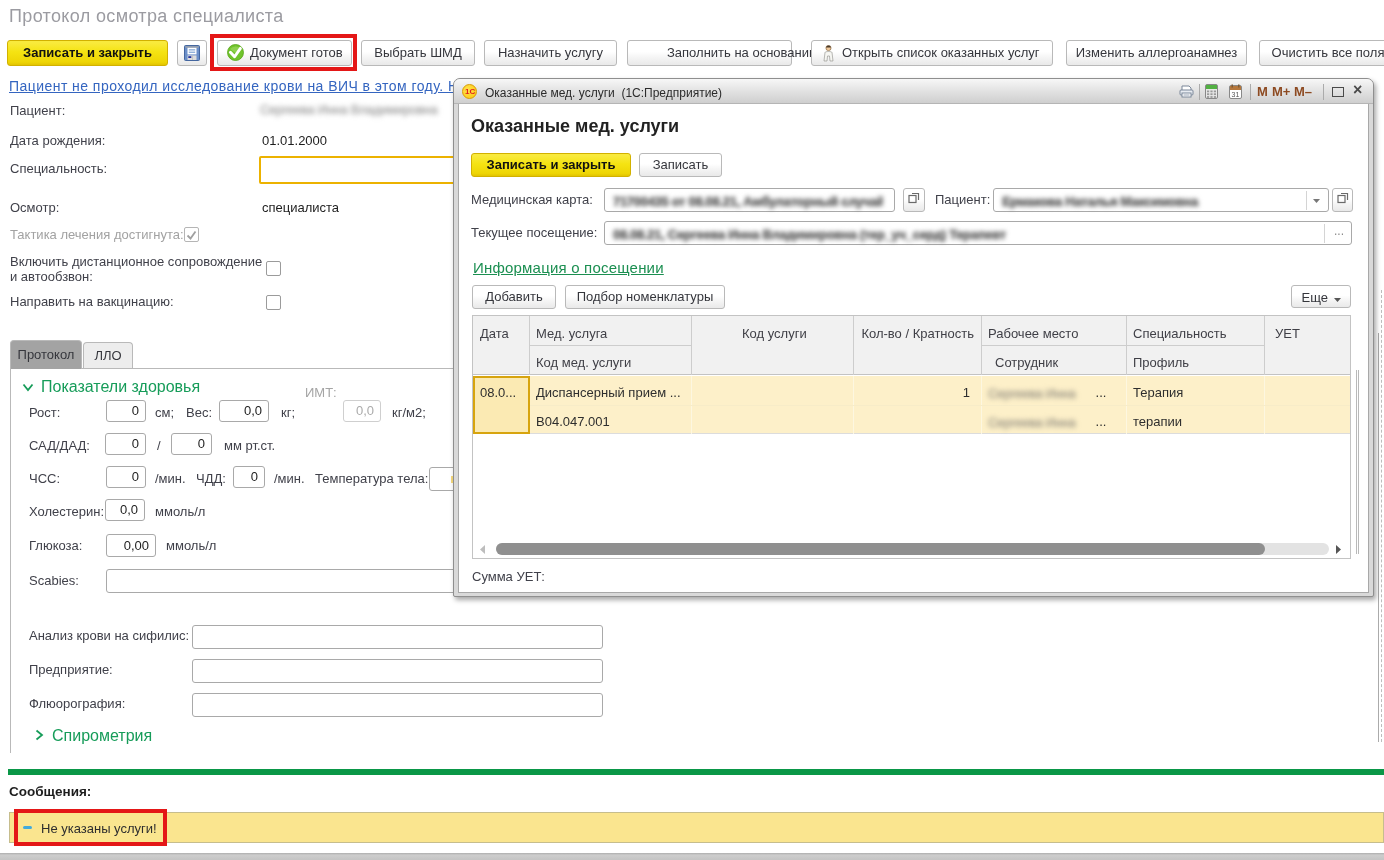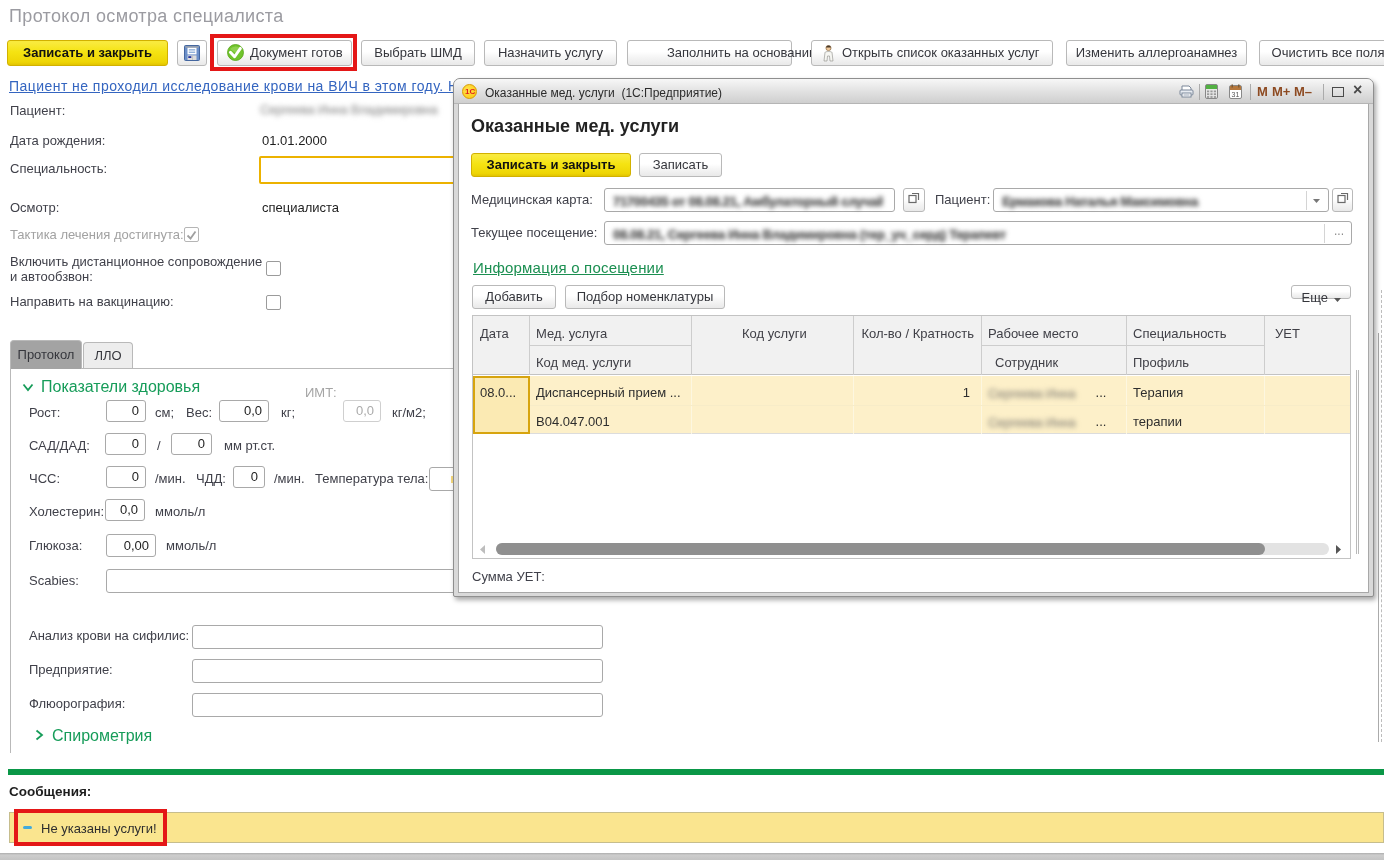--- a/index.html
+++ b/index.html
@@ -227,21 +227,21 @@
   <div class="inp" style="left:150px;top:142px;width:748px;height:24px;">
       <div class="blur1" style="margin:5px 0 0 8px;width:420px;">08.08.21, Сергеева Инна Владимировна (тер_уч_серд) Терапевт</div>
     <div class="abs" style="right:26px;top:2px;width:0;height:19px;border-left:1px solid #d4d4d4;"></div>
     <div class="abs" style="right:7px;top:0;height:22px;line-height:18px;font-size:12px;color:#8a8a8a;">...</div>
   </div>
 
   <div class="abs" style="left:19px;top:180px;font-size:15px;letter-spacing:0.2px;color:#1b8f51;text-decoration:underline;">Информация о посещении</div>
 
   <div class="btn" style="left:18px;top:206px;width:84px;height:24px;line-height:22px;">Добавить</div>
   <div class="btn" style="left:111px;top:206px;width:160px;height:24px;line-height:22px;">Подбор номенклатуры</div>
-  <div class="btn" style="left:837px;top:206px;width:60px;height:14px;line-height:23px;">Еще <svg width="7" height="4" viewBox="0 0 7 4" style="margin-left:2px;">
+  <div class="btn" style="left:837px;top:206px;width:60px;height:23px;line-height:23px;">Еще <svg width="7" height="4" viewBox="0 0 7 4" style="margin-left:2px;">
         <path d="M0 0 L7 0 L3.5 4 Z" fill="#555"></path>
       </svg></div>
 
   <div class="abs" id="tbl" style="left:18px;top:236px;width:879px;height:244px;border:1px solid #c3c3c3;background:#fff;font-size:13px;color:#3f3f46;">
 
     <div class="abs" style="left:0;top:0;width:877px;height:59px;background:#f1f1f1;border-bottom:1px solid #c3c3c3;"></div>
 
     <div class="abs" style="left:56px;top:0;width:0;height:59px;border-left:1px solid #cdcdcd;"></div>
     <div class="abs" style="left:218px;top:0;width:0;height:59px;border-left:1px solid #cdcdcd;"></div>
     <div class="abs" style="left:380px;top:0;width:0;height:59px;border-left:1px solid #cdcdcd;"></div>

